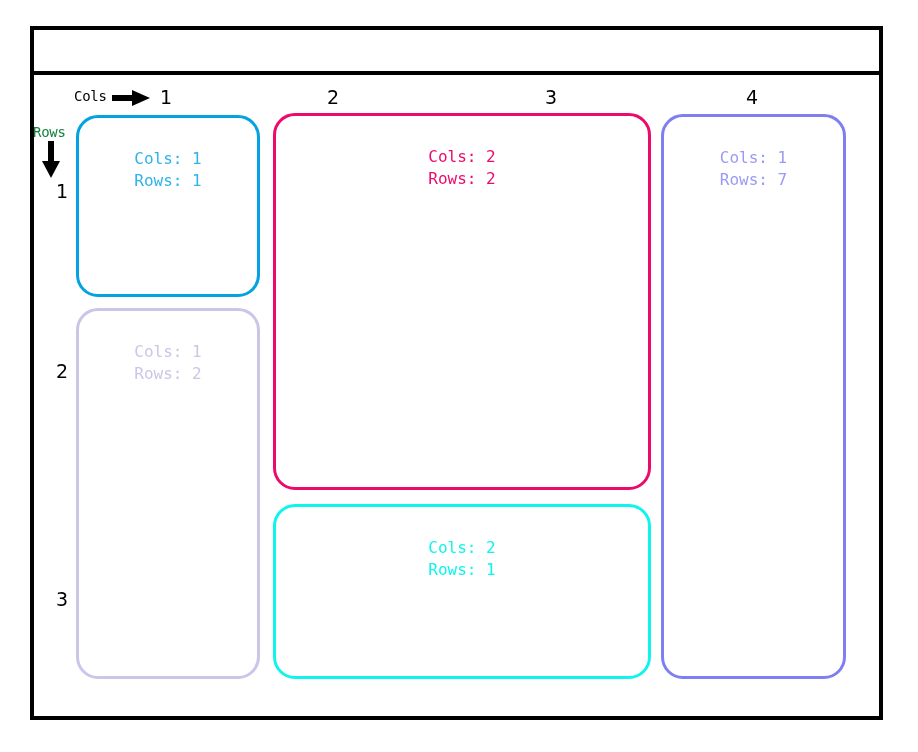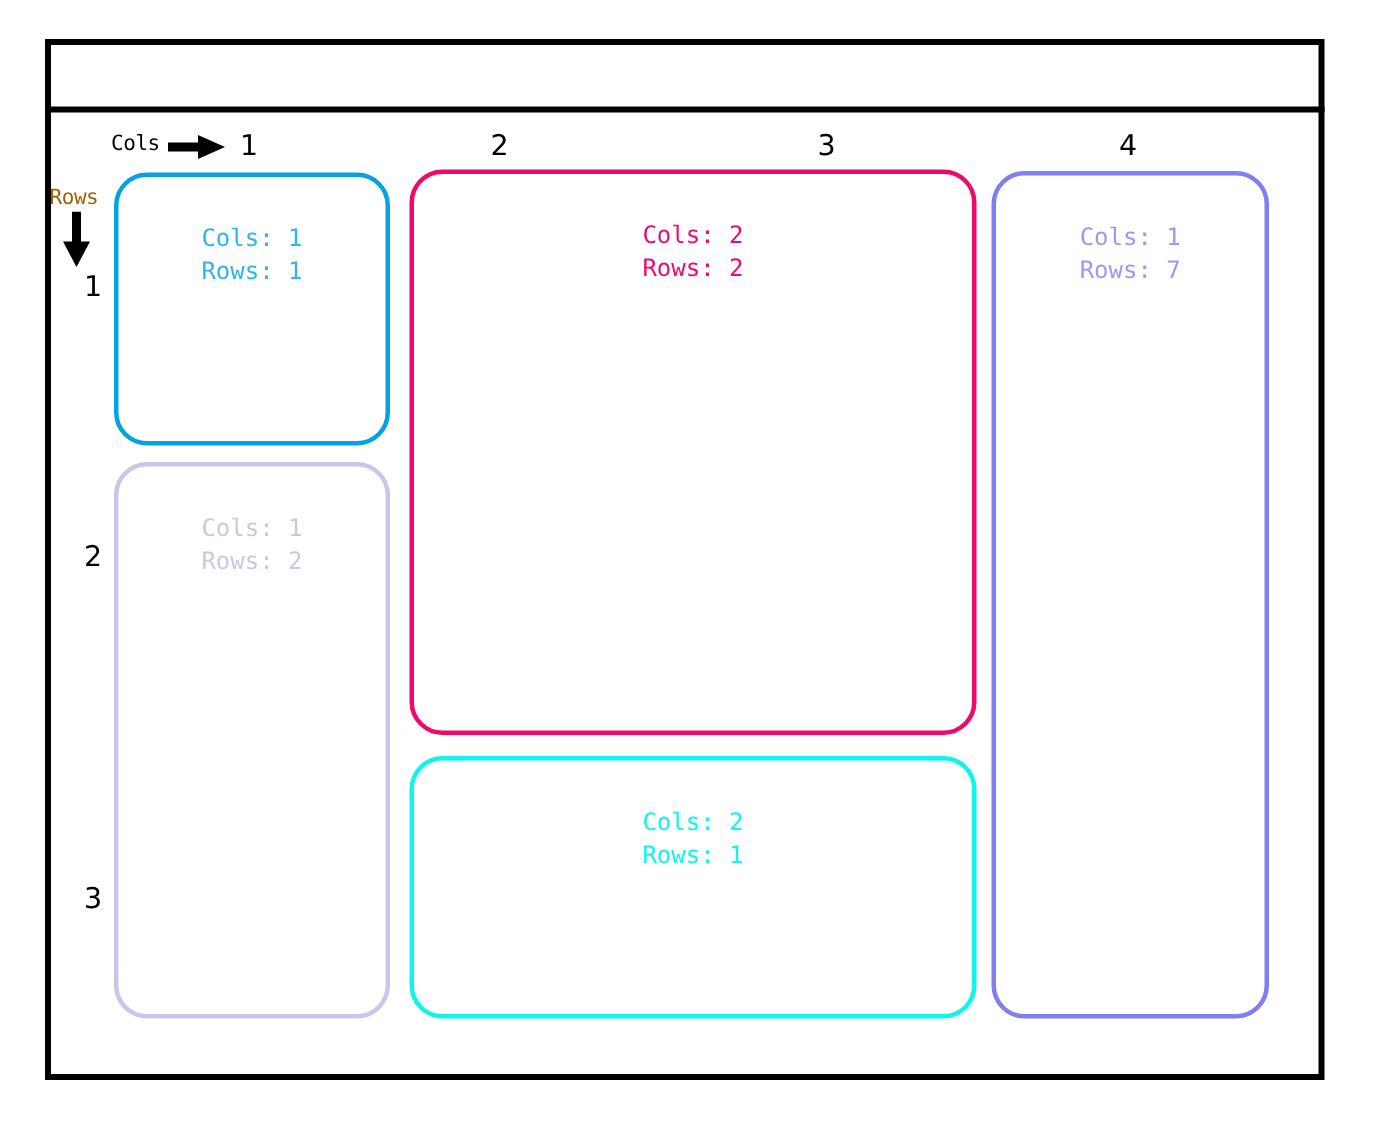--- a/index.html
+++ b/index.html
@@ -71,21 +71,21 @@
     width: 40px;
     height: 18px;
   }
 
   .rows-axis-label {
     position: absolute;
     left: 33px;
     top: 124px;
     font-size: 14px;
     font-weight: 500;
-    color: #a16207;
+    color: #15803d;
     letter-spacing: -0.3px;
     white-space: nowrap;
   }
   .rows-arrow {
     position: absolute;
     left: 41px;
     top: 141px;
     width: 20px;
     height: 38px;
   }

